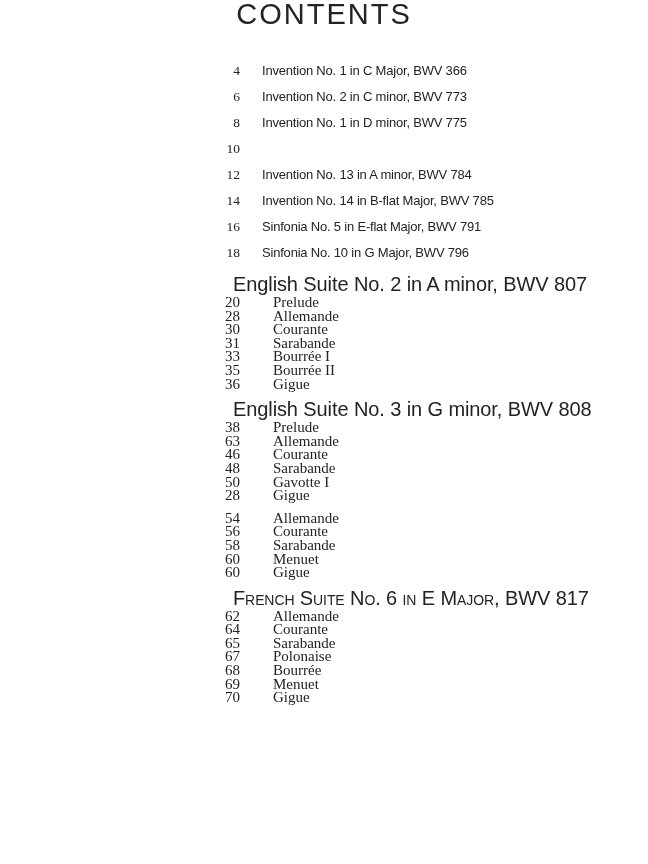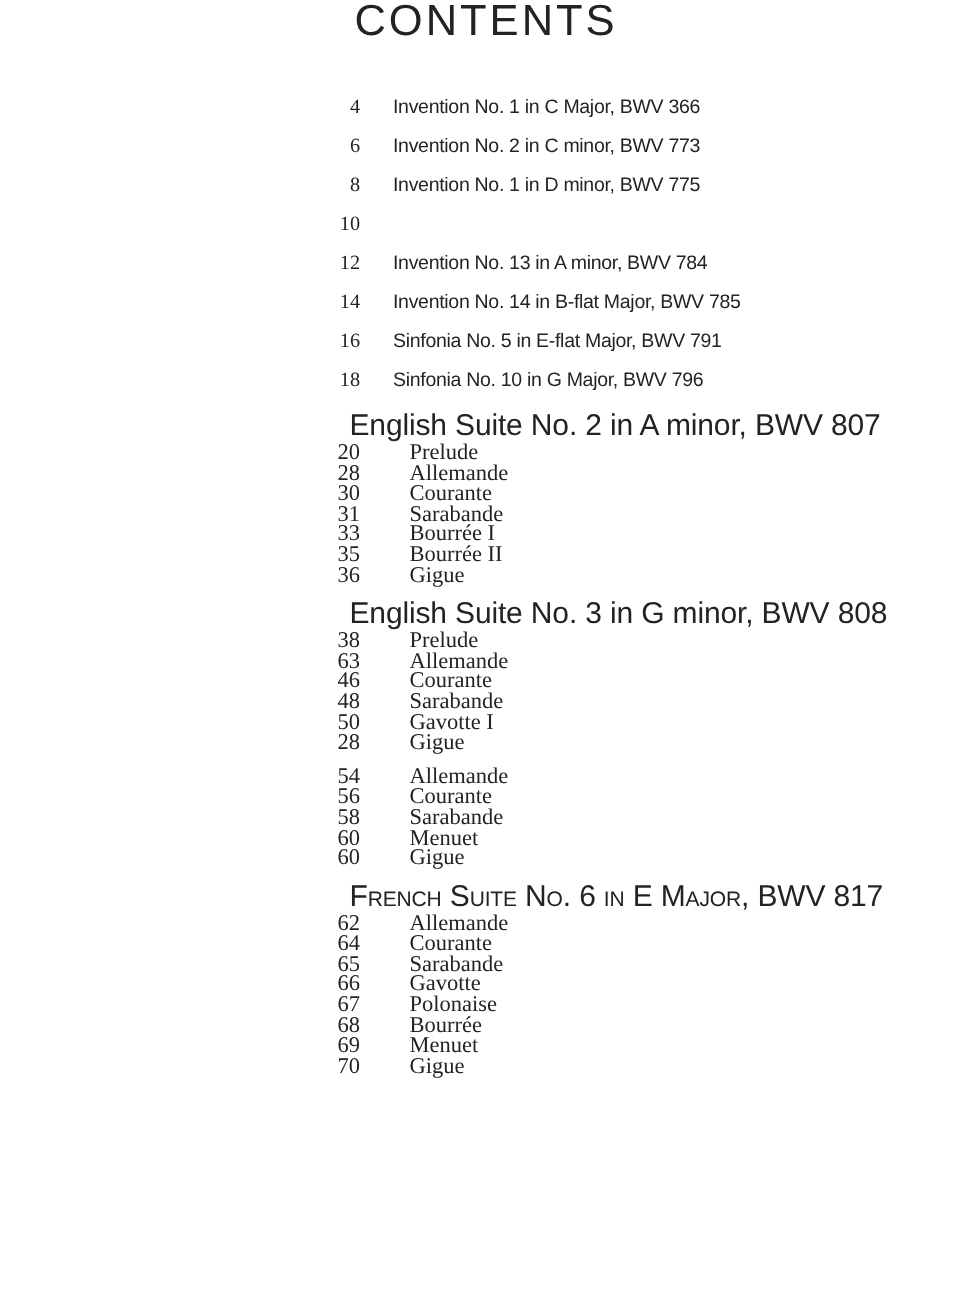--- a/index.html
+++ b/index.html
@@ -190,24 +190,20 @@
           </div>
           <div class="sub">
             <span class="num">64</span>
             <span class="ttl">Courante</span>
           </div>
           <div class="sub">
             <span class="num">65</span>
             <span class="ttl">Sarabande</span>
           </div>
           <div class="sub">
-            <span class="num">66</span>
-            <span class="ttl">Gavotte</span>
-          </div>
-          <div class="sub">
             <span class="num">67</span>
             <span class="ttl">Polonaise</span>
           </div>
           <div class="sub">
             <span class="num">68</span>
             <span class="ttl">Bourrée</span>
           </div>
           <div class="sub">
             <span class="num">69</span>
             <span class="ttl">Menuet</span>

